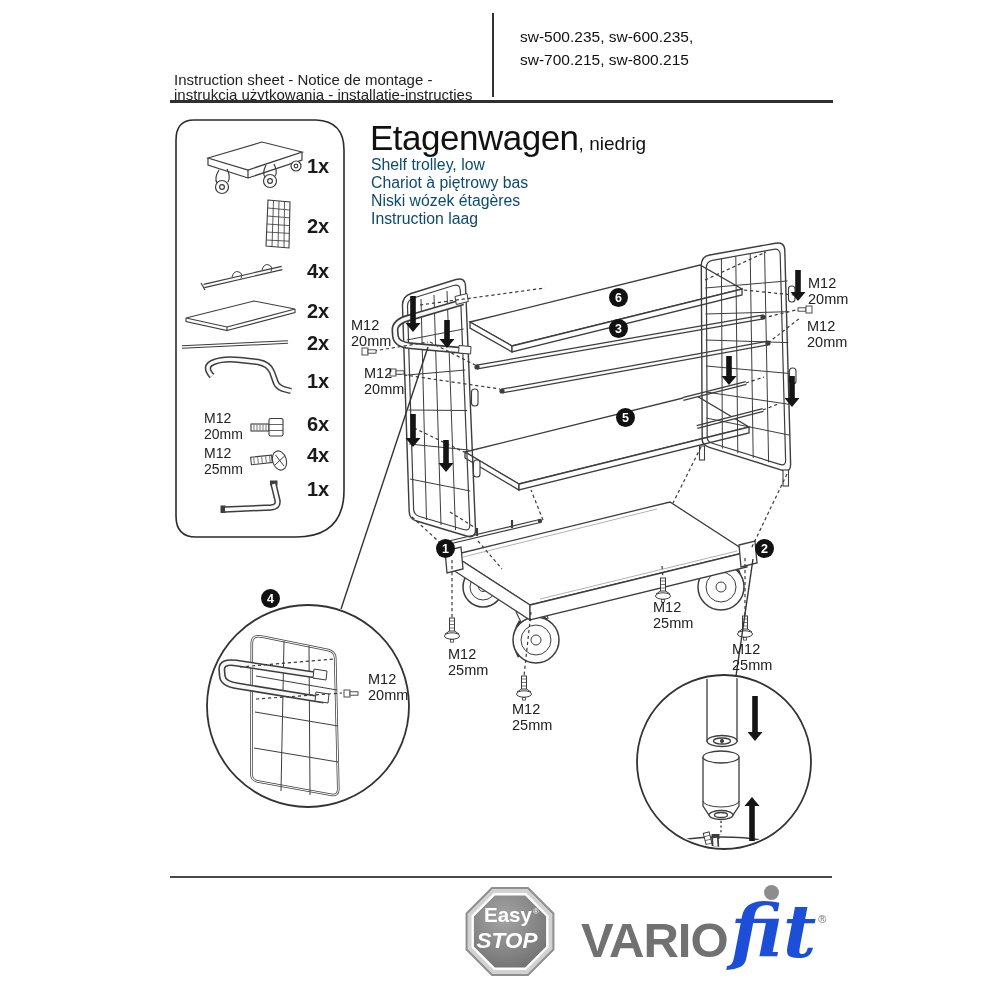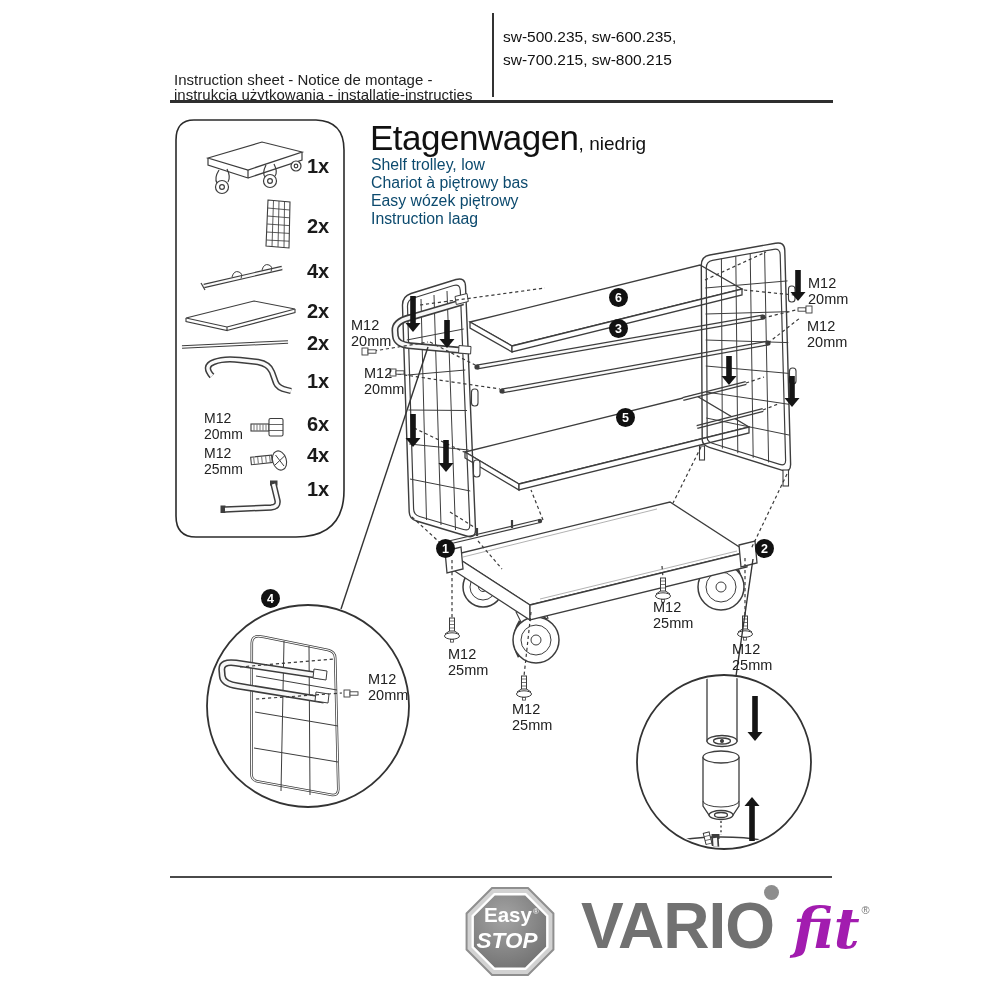--- a/index.html
+++ b/index.html
@@ -3,37 +3,37 @@
 <meta charset="utf-8">
 <style>
   html,body{margin:0;padding:0;background:#fff;}
   .page{position:relative;width:1000px;height:1000px;background:#ffffff;overflow:hidden;
         font-family:"Liberation Sans",sans-serif;color:#1a1a1a;}
   .abs{position:absolute;}
   svg{position:absolute;left:0;top:0;}
   .main-title{left:171px;top:16px;font-size:41px;font-weight:400;letter-spacing:-1.5px;color:#111;}
   .sub-line{left:174px;font-size:15px;color:#222;}
   .vsep{left:492px;top:13px;width:1.6px;height:84px;background:#333;}
-  .sku{left:503px;font-size:15.5px;color:#111;}
+  .sku{left:520px;font-size:15.5px;color:#111;}
   .hrule{left:170px;top:100px;width:663px;height:2.6px;background:#2f2f2f;}
   .brule{left:170px;top:876px;width:662px;height:2.4px;background:#4a4a4a;}
   .prod-title{left:370px;top:118px;color:#111;}
   .prod-title .big{font-size:35px;letter-spacing:-0.5px;}
   .prod-title .small{font-size:19px;}
   .prod-sub{left:371px;font-size:15.8px;color:#0c4a6e;}
   .qty{font-size:20px;font-weight:700;color:#1a1a1a;width:44px;}
   .m12{font-size:14.5px;line-height:15.5px;color:#222;white-space:nowrap;}
   .m12 span{display:block;}
   .sbm12{font-size:14px;line-height:15.5px;color:#222;}
   .sbm12 span{display:block;}
   .callout{width:19px;height:19px;border-radius:50%;background:#111;color:#fff;
            font-size:12.5px;font-weight:700;display:flex;align-items:center;justify-content:center;z-index:5;}
   .vf{display:flex;align-items:baseline;z-index:4;}
-  .vf .w1{font-size:64px;font-weight:700;letter-spacing:-1px;color:#717171;}
-  .vf .w2{font-family:"DejaVu Serif",serif;font-style:italic;font-weight:700;font-size:56px;color:#a21caf;margin-left:19px;}
+  .vf .w1{font-size:49px;font-weight:700;letter-spacing:-1px;color:#717171;}
+  .vf .w2{font-family:"DejaVu Serif",serif;font-style:italic;font-weight:700;font-size:72px;color:#1d4ed8;margin-left:3px;}
   .vf .reg{font-size:11px;color:#757575;margin-left:2px;position:relative;top:-34px;}
   .vf-dot{left:764px;top:885px;width:15px;height:15px;border-radius:50%;background:#8d8d8d;z-index:5;}
 </style>
 </head>
 <body>
 
 <div class="page">
 
 <svg width="1000" height="1000" viewBox="0 0 1000 1000">
   <defs>
@@ -407,21 +407,21 @@
   <div class="abs vsep"></div>
   <div class="abs sku" style="top:28px">sw-500.235, sw-600.235,</div>
   <div class="abs sku" style="top:51px">sw-700.215, sw-800.215</div>
   <div class="abs hrule"></div>
 
   <div class="abs prod-title">
     <span class="big">Etagenwagen</span><span class="small">, niedrig</span>
   </div>
   <div class="abs prod-sub" style="top:156px">Shelf trolley, low</div>
   <div class="abs prod-sub" style="top:174px">Chariot à piętrowy bas</div>
-  <div class="abs prod-sub" style="top:192px">Easy wózek piętrowy</div>
+  <div class="abs prod-sub" style="top:192px">Niski wózek étagères</div>
   <div class="abs prod-sub" style="top:210px">Instruction laag</div>
 
   <div class="abs qty" style="left:307px;top:155px">1x</div>
   <div class="abs qty" style="left:307px;top:215px">2x</div>
   <div class="abs qty" style="left:307px;top:260px">4x</div>
   <div class="abs qty" style="left:307px;top:300px">2x</div>
   <div class="abs qty" style="left:307px;top:332px">2x</div>
   <div class="abs qty" style="left:307px;top:370px">1x</div>
   <div class="abs qty" style="left:307px;top:413px">6x</div>
   <div class="abs qty" style="left:307px;top:444px">4x</div>

